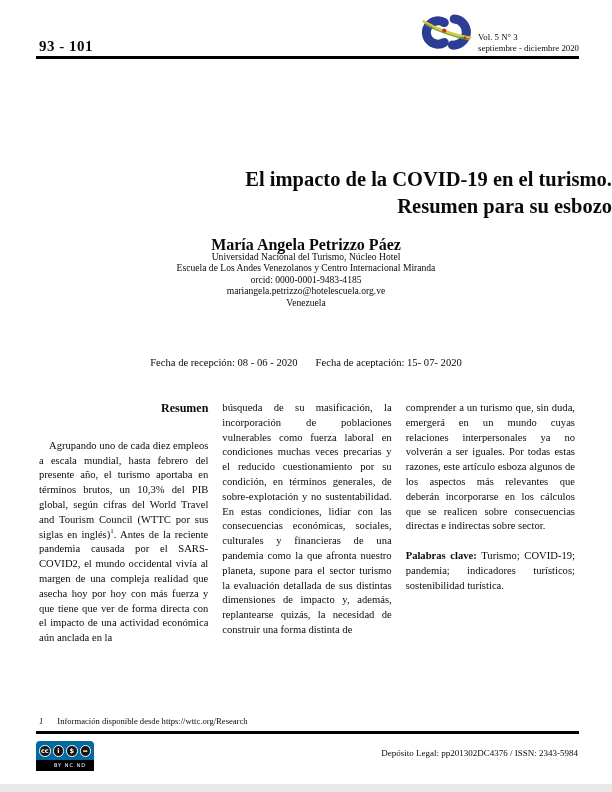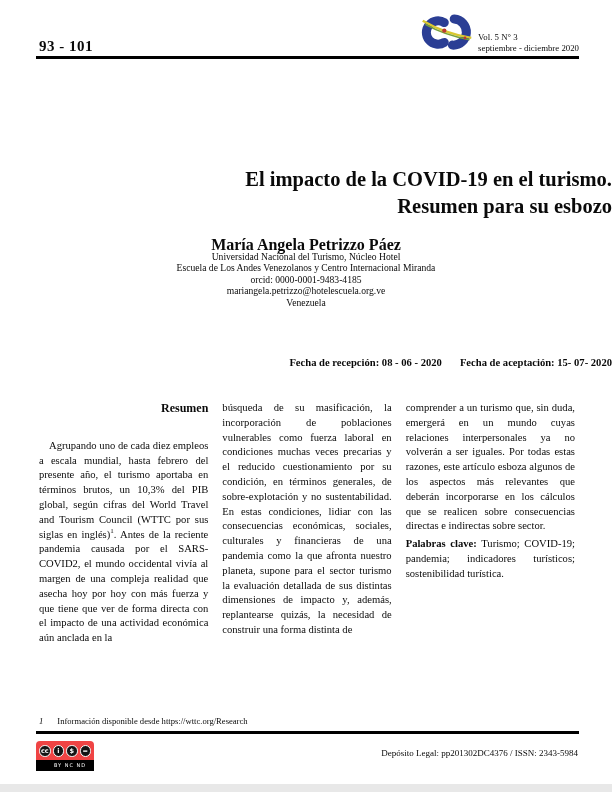--- a/index.html
+++ b/index.html
@@ -33,54 +33,54 @@
     text-align:right; font-size:20.5px; font-weight:bold; line-height:27px;
   }
   .author-block {
     position:absolute; left:0; right:0; top:239px;
     text-align:center; font-size:9.6px; line-height:11.6px;
   }
   .author-name { font-size:16px; font-weight:bold; }
 
   .dates-line {
     position:absolute; left:0; right:0; top:357px;
-    text-align:right; font-size:10.6px; font-weight:bold;
+    text-align:center; font-size:10.6px; font-weight:normal;
   }
   .dates-line .date-reception { margin-right:18px; }
 
   
   .columns {
     position:absolute; left:39px; right:37px; top:401px;
     display:flex; gap:14px;
   }
   .col {
     flex:1; font-size:10.6px; line-height:14.8px; text-align:justify;
     text-justify:inter-word;
   }
   .abstract-heading {
     text-align:right; font-weight:bold; font-size:12px; margin-bottom:23px;
   }
   .col p.indent { text-indent:10px; }
-  .keywords { margin-top:3px;font-family:Liberation Serif, serif; }
+  .keywords { margin-top:15px;font-family:Liberation Serif, serif; }
   .keywords .kw-label { font-weight:bold; }
   sup.fn-ref { font-size:7px; line-height:0; }
 
   
   .footnote {
     position:absolute; left:39px; top:716px; font-size:8.6px;
   }
   .footnote .fn-marker { font-style:italic; margin-right:14px; }
   .footer-rule {
     position:absolute; left:36px; right:33px; top:731px; height:2.6px; background:#000;
   }
   .cc-badge {
     position:absolute; left:36px; top:741px; width:58px;
   }
   .cc-top {
-    background:#ef4444; border-radius:4px 4px 0 0; padding:4px 3px 3px 3px;
+    background:#0369a1; border-radius:4px 4px 0 0; padding:4px 3px 3px 3px;
     display:flex; justify-content:space-between;
   }
   .cc-circle {
     width:11.5px; height:11.5px; border-radius:50%;
     background:#141414; color:#fff; border:1px solid #fdfdfd;
     font-family:"DejaVu Sans", sans-serif; font-size:6.5px; font-weight:bold;
     display:flex; align-items:center; justify-content:center; line-height:1;
   }
   .cc-bottom {
     background:#000; color:#fff; font-family:"DejaVu Sans", sans-serif;

